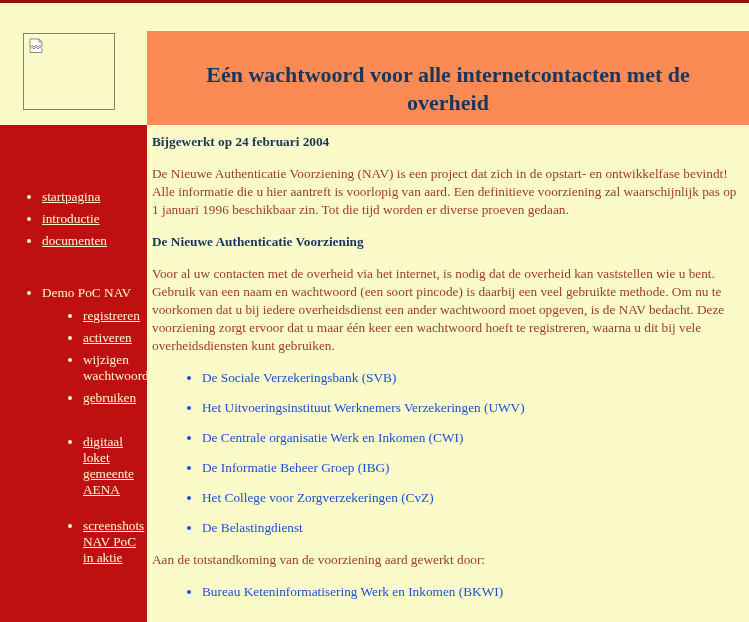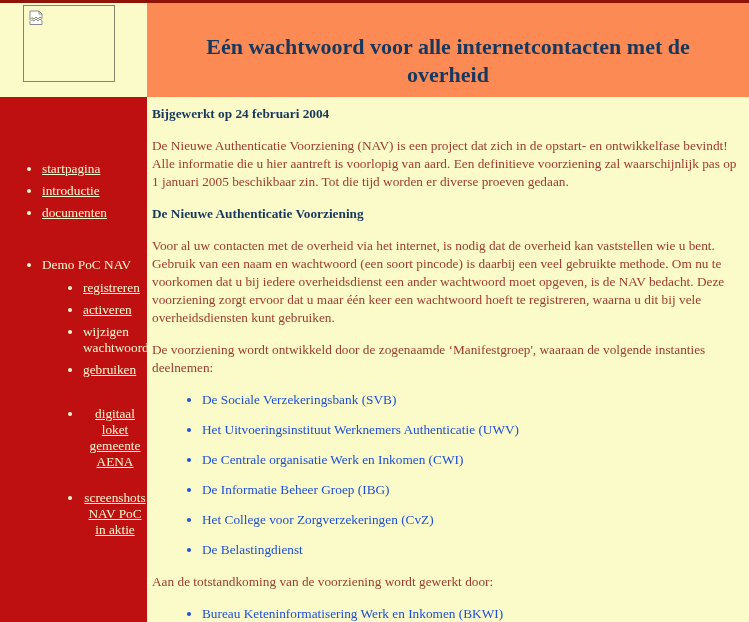--- a/index.html
+++ b/index.html
@@ -6,21 +6,21 @@
   body {
     width:749px; height:622px; overflow:hidden;
     font-family:"Liberation Serif","DejaVu Serif",serif;
     background:#FBFBC9;
   }
   .topbar { height:3px; background:#8F1408; }
   .grid {
     display:grid;
     grid-template-columns:147px 602px;
     grid-template-rows:94px 525px;
-    width:749px; height:474px;
+    width:749px; height:474px;margin-top:28px;
   }
   
   .logo-cell { background:#FBFBC9; position:relative; }
   .img-box {
     position:absolute; left:23px; top:2px; width:90px; height:75px;
     background:#FBFBC9; border:1px solid #84846A;
   }
   .broken-icon { position:absolute; left:4px; top:3px; width:18px; height:18px; }
 
   
@@ -36,21 +36,21 @@
   
   .sidebar {
     background:#BE1010; color:#FCF9D2;
     font-size:13.3px; padding-top:64px; overflow:hidden;
   }
   .sidebar a { color:#FCF9D2; text-decoration:underline; cursor:pointer; }
   .sidebar ul { list-style:disc outside; margin:0; padding-left:42px; }
   .sidebar li { line-height:16px; margin-bottom:6px; }
   .sidebar ul.nested { padding-left:41px; margin-top:7px; }
   .sidebar .group2 { margin-top:36px; }
-  .sidebar ul.secondary { padding-left:83px; margin-top:28px;text-align:center; }
+  .sidebar ul.secondary { padding-left:83px; margin-top:28px; }
   .sidebar ul.secondary li { margin-bottom:20px; }
 
   
   .content {
     background:#FBFBC9; color:#9E3A2E;
     font-size:13.3px; line-height:18px;
     padding:6px 12px 12px 5px; overflow:hidden;
   }
   .content h3 { color:#17375D; font-size:13.3px; font-weight:bold; margin:14px 0 0; }
   .content h3.first { margin-top:2px; }
@@ -103,37 +103,36 @@
 
     <ul class="secondary">
       <li><a>digitaal loket gemeente AENA</a></li>
       <li><a>screenshots NAV PoC in aktie</a></li>
     </ul>
   </div>
 
   <div class="content">
     <h3 class="first">Bijgewerkt op 24 februari 2004</h3>
 
-    <p>De Nieuwe Authenticatie Voorziening (NAV) is een project dat zich in de opstart- en ontwikkelfase bevindt! Alle informatie die u hier aantreft is voorlopig van aard. Een definitieve voorziening zal waarschijnlijk pas op 1 januari 2005 beschikbaar zin. Tot die tijd worden er diverse proeven gedaan.</p>
+    <p>De Nieuwe Authenticatie Voorziening (NAV) is een project dat zich in de opstart- en ontwikkelfase bevindt! Alle informatie die u hier aantreft is voorlopig van aard. Een definitieve voorziening zal waarschijnlijk pas op 1 januari 1996 beschikbaar zin. Tot die tijd worden er diverse proeven gedaan.</p>
 
     <h3>De Nieuwe Authenticatie Voorziening</h3>
 
     <p>Voor al uw contacten met de overheid via het internet, is nodig dat de overheid kan vaststellen wie u bent. Gebruik van een naam en wachtwoord (een soort pincode) is daarbij een veel gebruikte methode. Om nu te voorkomen dat u bij iedere overheidsdienst een ander wachtwoord moet opgeven, is de NAV bedacht. Deze voorziening zorgt ervoor dat u maar één keer een wachtwoord hoeft te registreren, waarna u dit bij vele overheidsdiensten kunt gebruiken.</p>
 
-    <p>De voorziening wordt ontwikkeld door de zogenaamde ‘Manifestgroep', waaraan de volgende instanties deelnemen:</p>
 
     <ul>
       <li>De Sociale Verzekeringsbank (SVB)</li>
-      <li>Het Uitvoeringsinstituut Werknemers Authenticatie (UWV)</li>
+      <li>Het Uitvoeringsinstituut Werknemers Verzekeringen (UWV)</li>
       <li>De Centrale organisatie Werk en Inkomen (CWI)</li>
       <li>De Informatie Beheer Groep (IBG)</li>
       <li>Het College voor Zorgverzekeringen (CvZ)</li>
       <li>De Belastingdienst</li>
     </ul>
 
-    <p>Aan de totstandkoming van de voorziening wordt gewerkt door:</p>
+    <p>Aan de totstandkoming van de voorziening aard gewerkt door:</p>
 
     <ul>
       <li>Bureau Keteninformatisering Werk en Inkomen (BKWI)</li>
     </ul>
   </div>
 
 </div>
 
 </body></html>

